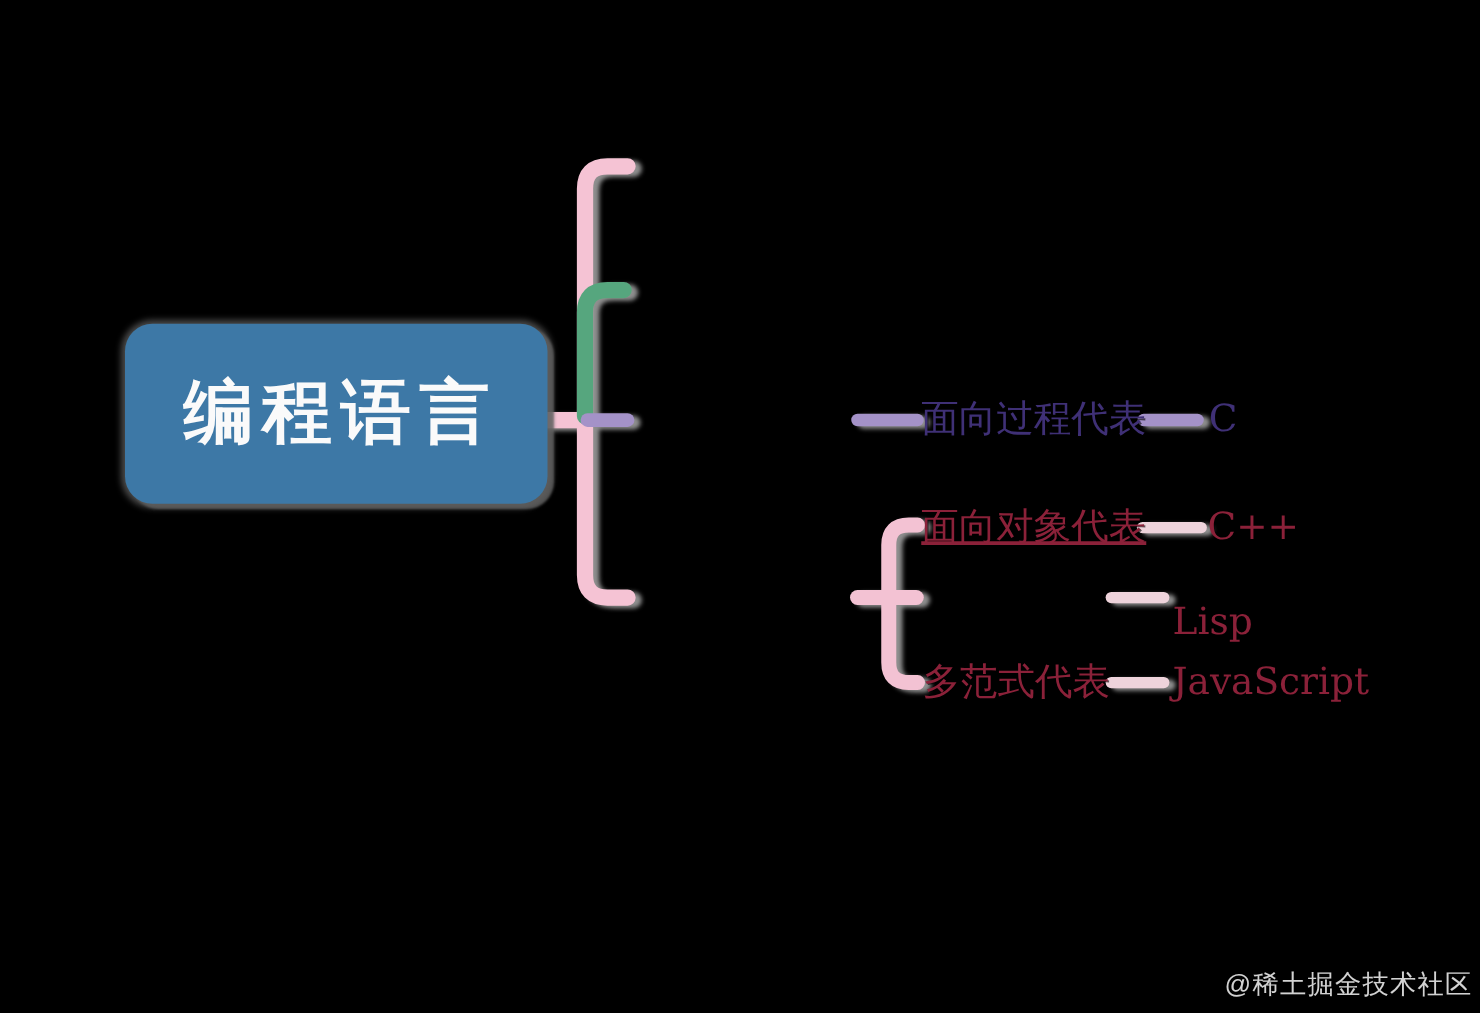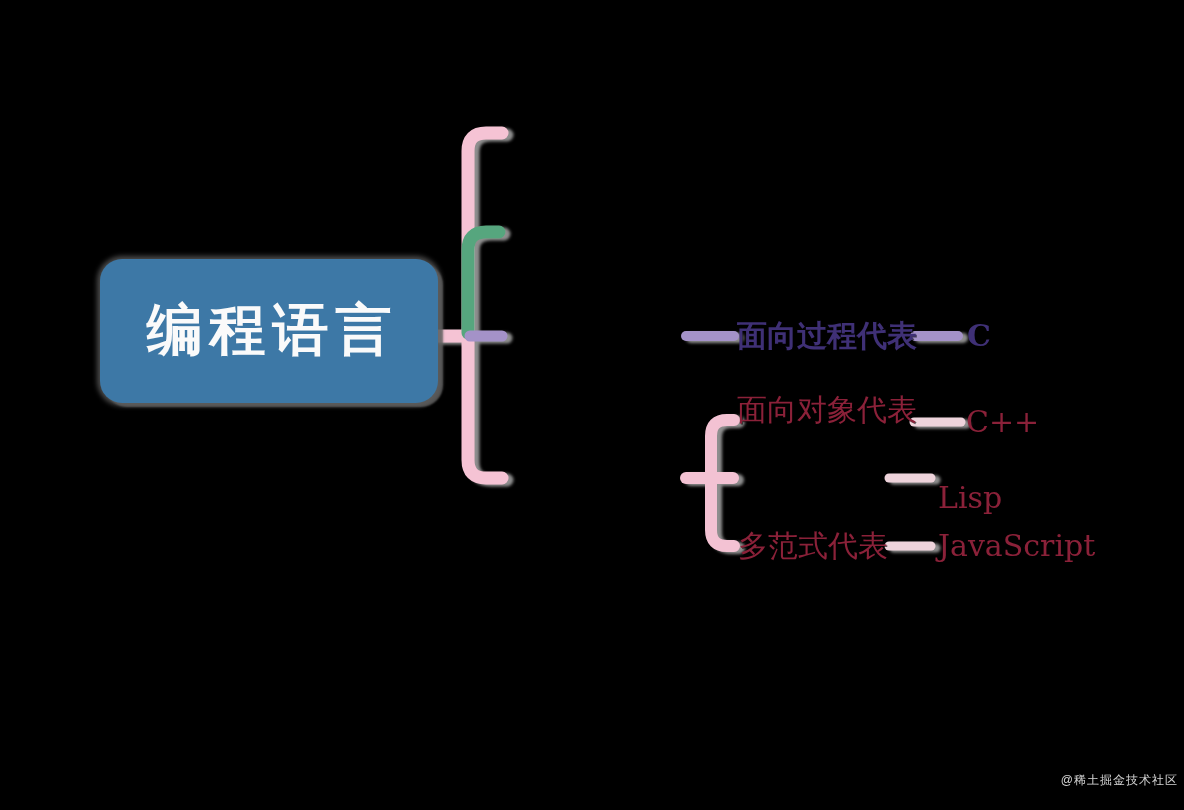--- a/index.html
+++ b/index.html
@@ -17,24 +17,24 @@
   .root-node .label{
     color:#fafafa;font-size:56px;font-weight:bold;letter-spacing:7px;
     font-family:"Liberation Sans",sans-serif;white-space:nowrap;
     text-indent:7px;
   }
   .txt{
     position:absolute;white-space:nowrap;line-height:36px;height:36px;
     font-family:"DejaVu Serif","Liberation Serif",serif;font-size:30px;
     text-shadow:1px 1px 0 rgba(0,0,0,.6);
   }
-  .purple-text{color:#3f3076;font-weight:bold;}
+  .purple-text{color:#3f3076;}
   .maroon-text{color:#8b2139;}
   .watermark{
-    position:absolute;right:6px;bottom:21px;font-size:12px;
+    position:absolute;right:6px;bottom:9px;font-size:21px;
     color:rgba(228,228,228,.92);letter-spacing:1px;
     font-family:"Liberation Sans",sans-serif;
   }
 </style>
 </head>
 <body>
 
 <div class="canvas">
 
   <svg class="lines" width="1184" height="810">
@@ -67,21 +67,21 @@
     </g>
   </svg>
 
   <div class="root-node">
     <span class="label">编程语言</span>
   </div>
 
   <div class="txt purple-text" style="left:737px;top:318px;">面向过程代表</div>
   <div class="txt purple-text" style="left:967px;top:318px;">C</div>
 
-  <div class="txt maroon-text" style="left:737px;top:392px;">面向对象代表</div>
+  <div class="txt maroon-text" style="left:737px;top:404px;text-decoration:underline;">面向对象代表</div>
   <div class="txt maroon-text" style="left:966px;top:404px;">C++</div>
 
   <div class="txt maroon-text" style="left:938px;top:460px;margin-top:20px;">Lisp</div>
 
   <div class="txt maroon-text" style="left:738px;top:528px;">多范式代表</div>
   <div class="txt maroon-text" style="left:938px;top:528px;">JavaScript</div>
 
   <div class="watermark">@稀土掘金技术社区</div>
 
 </div>

